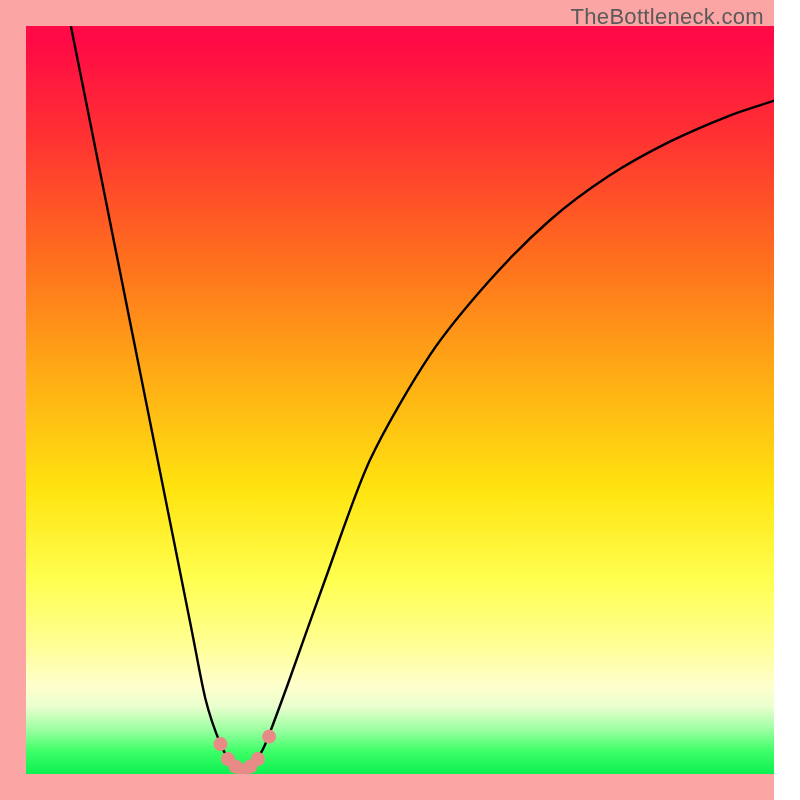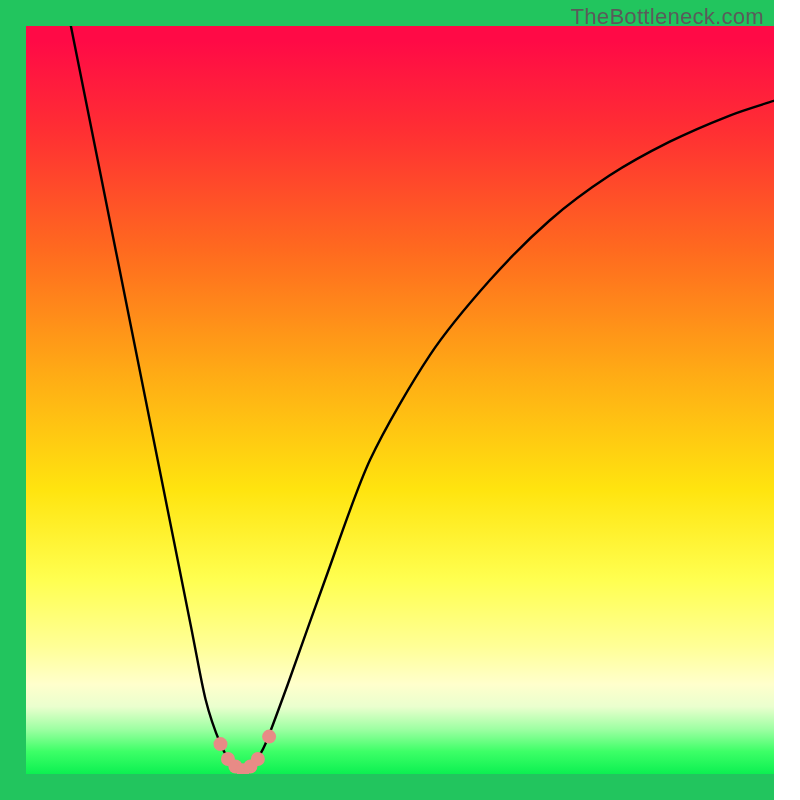--- a/index.html
+++ b/index.html
@@ -7,21 +7,21 @@
     padding: 0;
     width: 800px;
     height: 800px;
     overflow: hidden;
     font-family: Arial, Helvetica, sans-serif;
   }
   .frame {
     position: relative;
     width: 774px;
     height: 800px;
-    background: #22c55e;
+    background: #fca5a5;
     text-decoration: underline;
   }
   .plot {
     position: absolute;
     left: 26px;
     top: 26px;
     width: 748px;
     height: 748px;
     background: linear-gradient(
       to bottom,

